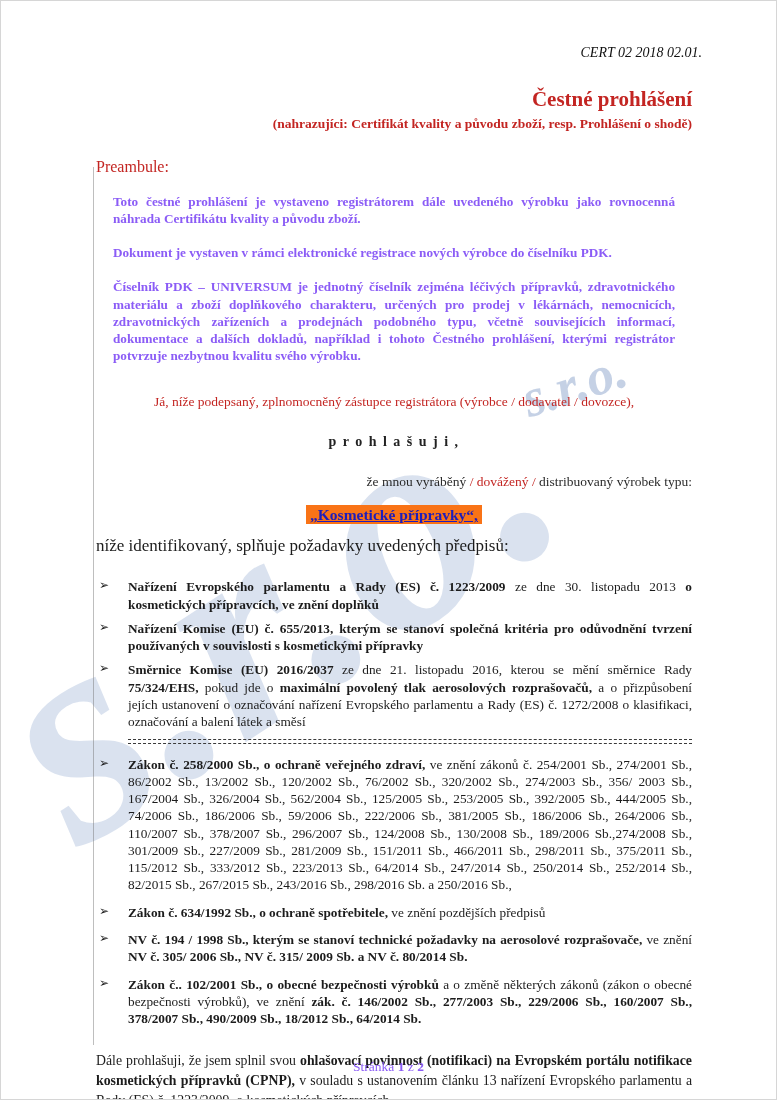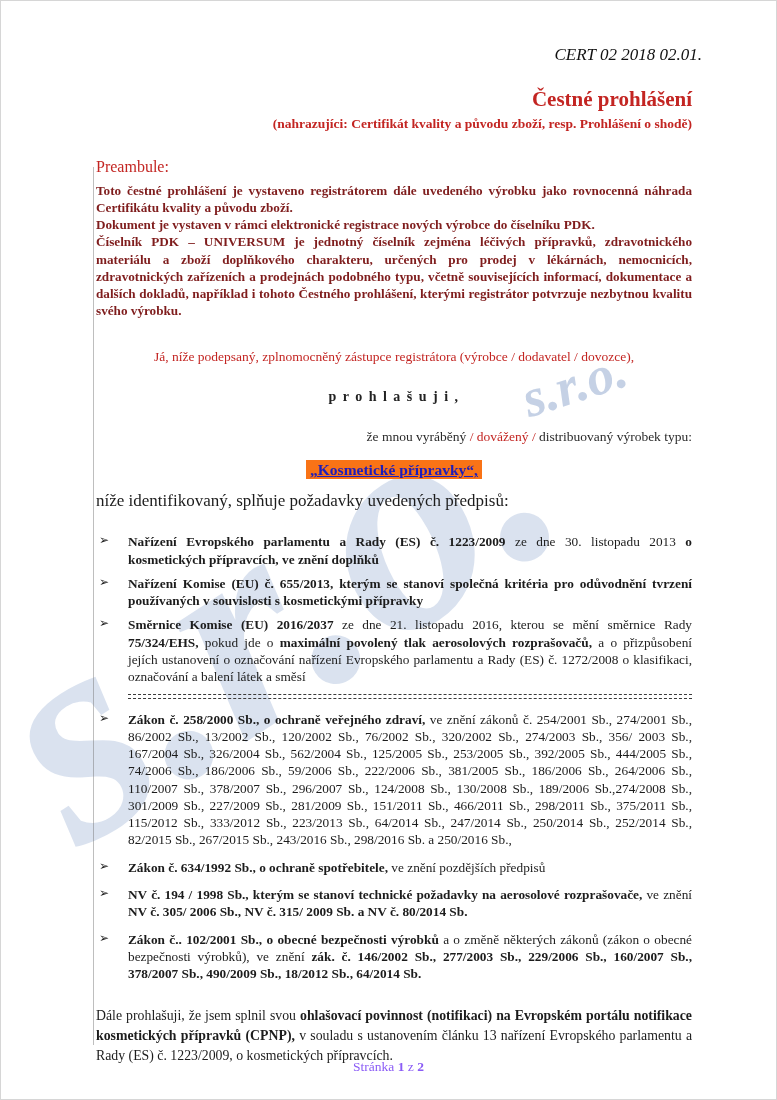--- a/index.html
+++ b/index.html
@@ -5,30 +5,30 @@
   html,body { margin:0; padding:0; background:#e9e9e9; }
   .page {
     position:relative; width:777px; height:1100px; margin:0 auto;
     background:#ffffff; border:1px solid #d6d6d6; box-sizing:border-box;
     font-family:"Liberation Serif", serif; color:#1c1c1c; overflow:hidden;
   }
   .b { font-weight:bold; }
 
   .doc-code {
     position:absolute; top:44px; right:74px;
-    font-style:italic; font-size:17px; color:#111;
+    font-style:italic; font-size:14px; color:#111;
   }
 
   .content { position:absolute; left:95px; top:86px; width:596px; }
 
   .title { margin:0; text-align:right; color:#c32522; font-size:21px; font-weight:bold; }
   .subtitle { text-align:right; color:#c32522; font-weight:bold; font-size:13.5px; margin:4px 0 26px; }
 
   .preamble-heading { color:#c32522; font-weight:normal; font-size:16px; margin:0 0 6px; }
-  .preamble-par { color:#7f1d1d; font-weight:bold; font-size:13.2px; line-height:1.3; text-align:justify; margin:0; }
+  .preamble-par { color:#8b5cf6; font-weight:bold; font-size:13.2px; line-height:1.3; text-align:justify; margin:17px; }
 
   .intro-line { color:#c32522; font-size:13.5px; text-align:center; margin-top:30px; }
   .verb-line { text-align:center; font-weight:bold; font-size:14px; letter-spacing:1.5px; color:#222; margin:24px 0; }
   .product-line { font-size:13.5px; margin:10px 0 0; color:#222;text-align:right; }
   .product-name-wrap { text-align:center; margin:16px 0 12px; }
   .product-name {
     background:#f97316; color:#1d1dbb; font-weight:bold; font-size:15.5px;
     text-decoration:underline; padding:1px 4px;
   }
   .compliance-line { font-size:17px; margin:6px 0 22px; }

